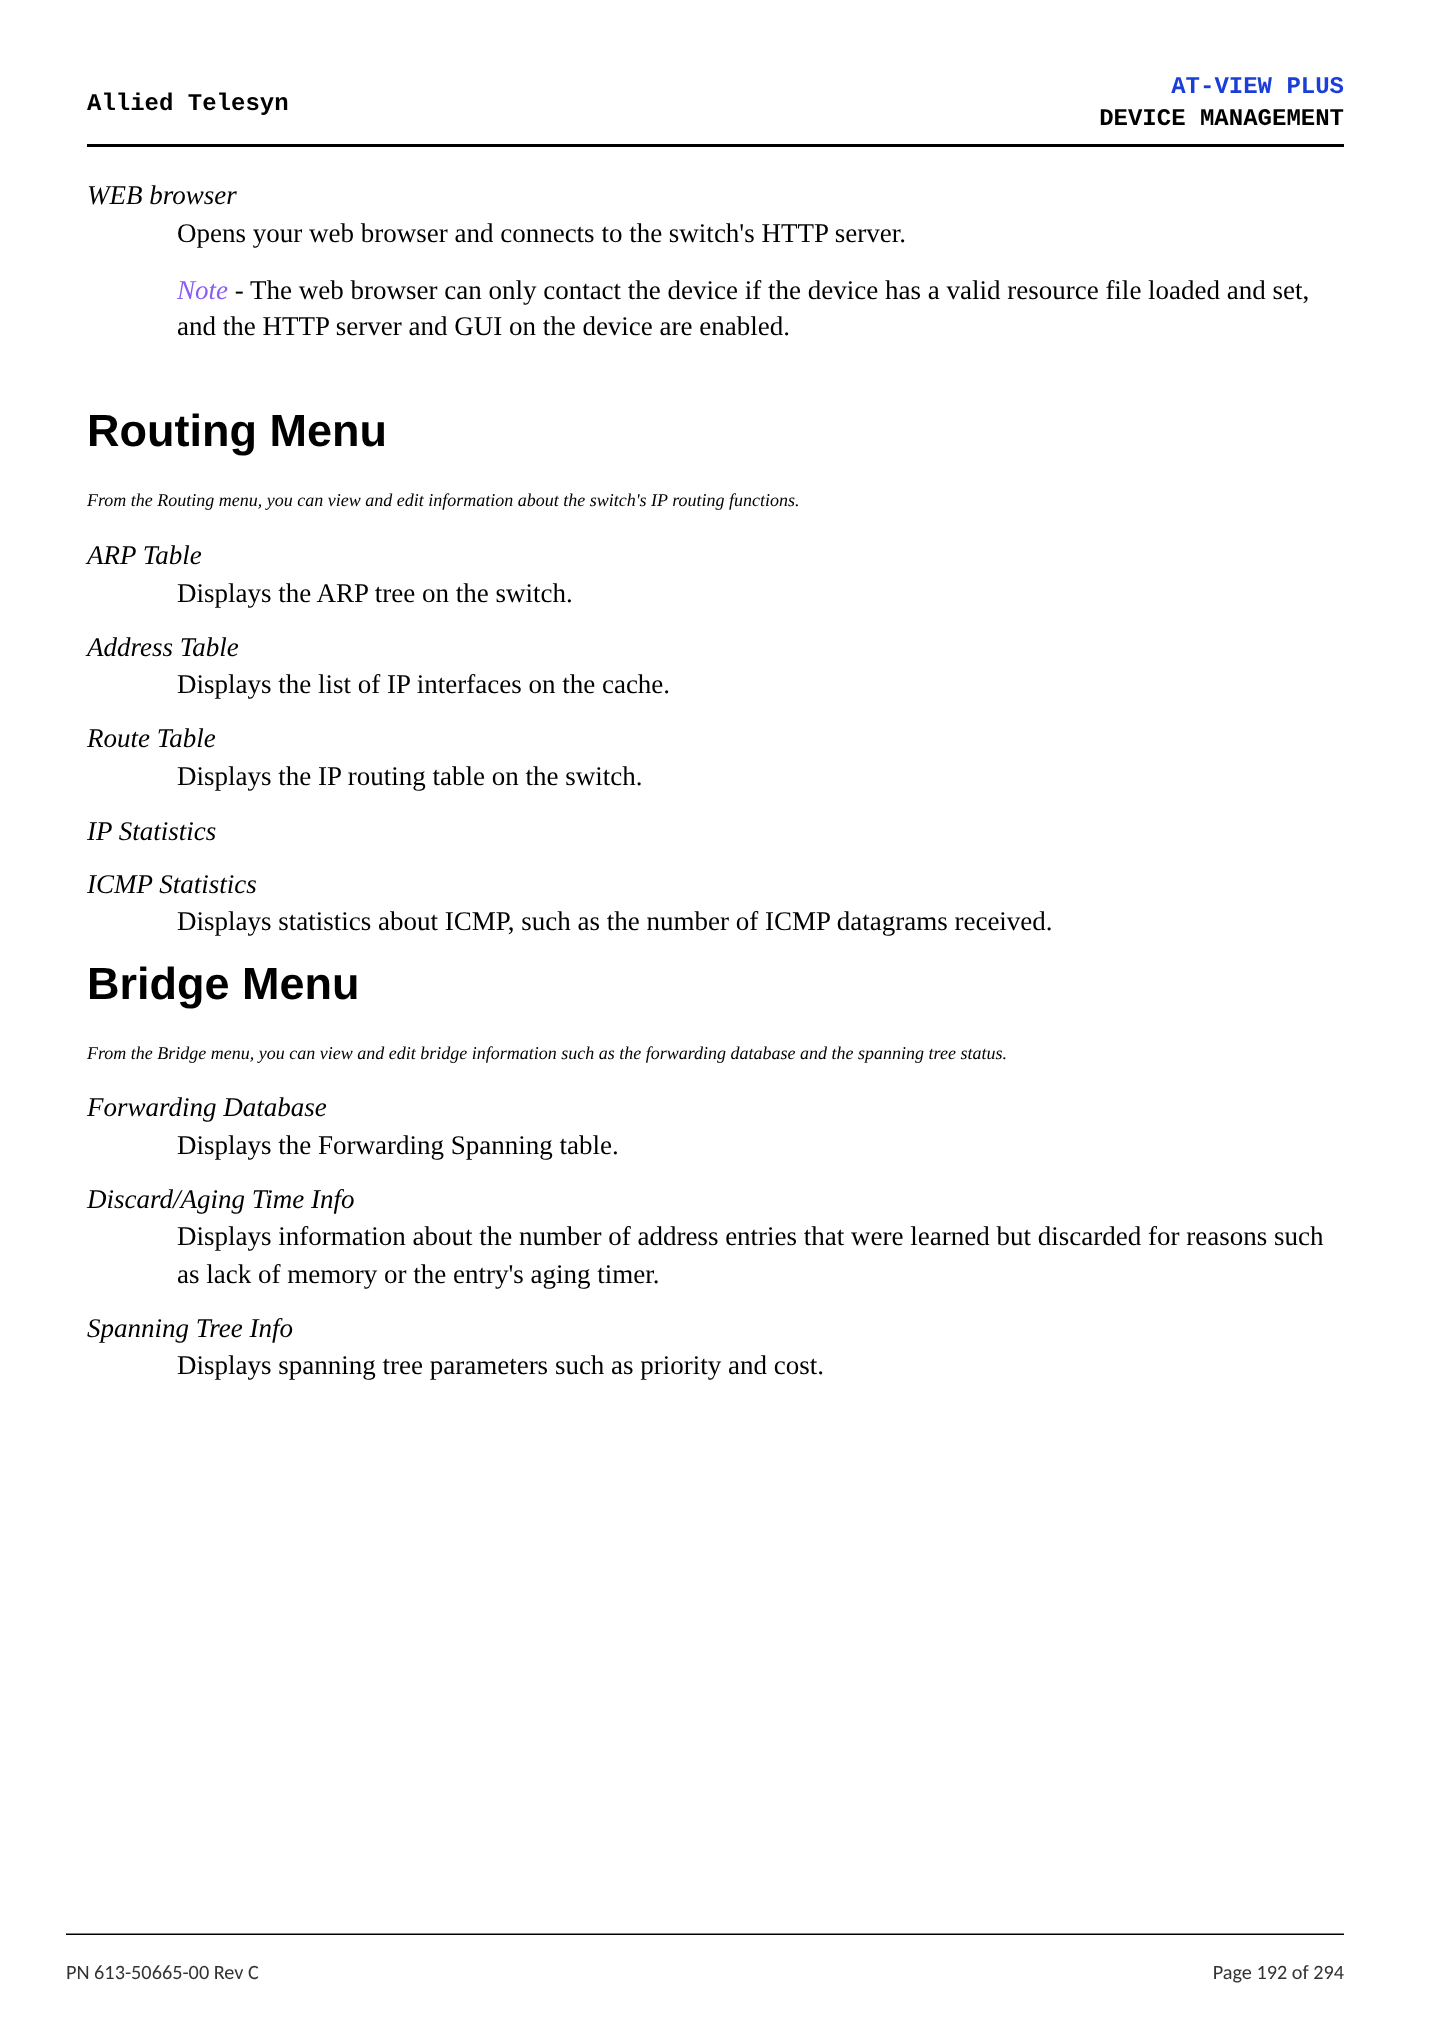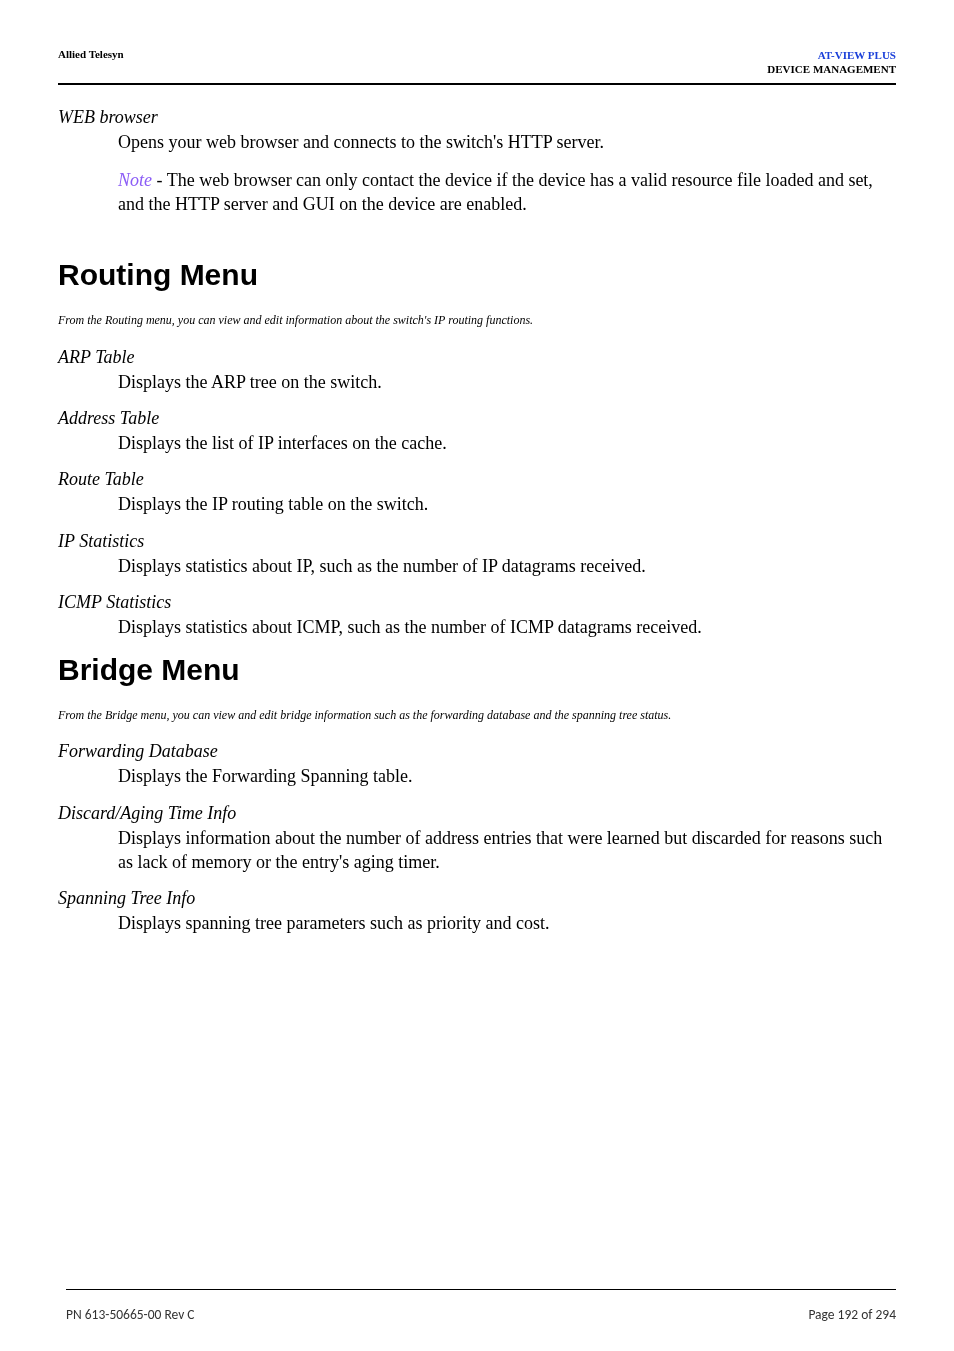--- a/index.html
+++ b/index.html
@@ -12,24 +12,24 @@
   }
   .page {
     padding: 48px 58px 28px 58px;
     box-sizing: border-box;
     min-height: 1351px;
     position: relative;
   }
   .header-row {
     display: flex;
     justify-content: space-between;
-    align-items: flex-start;
-    font-family: Liberation Serif, serif;
+    align-items: center;
+    font-family: Liberation Mono, monospace;
     font-weight: bold;
-    font-size: 11px;
+    font-size: 16px;
     padding-bottom: 6px;
   }
   .header-left {
     color: #000;
   }
   .header-right {
     text-align: right;
     line-height: 1.3;
   }
   .hr-top {
@@ -78,21 +78,21 @@
     font-style: italic;
   }
   .note-word {
     color: #8b5cf6;
     font-style: italic;
     font-weight: normal;
   }
   .footer {
     position: absolute;
     bottom: 28px;
-    left: 66px;
+    left: 44px;
     right: 58px;
   }
   .footer-row {
     display: flex;
     justify-content: space-between;
     font-family: Calibri, Arial, sans-serif;
     font-size: 13.5px;
     color: #333;
     margin-top: 16px;
   }
@@ -133,21 +133,20 @@
   <div class="section-block">
     <div class="subhead">Address Table</div>
     <div class="bodytext indent">Displays the list of IP interfaces on the cache.</div>
   </div>
   <div class="section-block">
     <div class="subhead">Route Table</div>
     <div class="bodytext indent">Displays the IP routing table on the switch.</div>
   </div>
   <div class="section-block">
     <div class="subhead">IP Statistics</div>
-    <div class="bodytext indent">Displays statistics about IP, such as the number of IP datagrams received.</div>
   </div>
   <div class="section-block">
     <div class="subhead">ICMP Statistics</div>
     <div class="bodytext indent">Displays statistics about ICMP, such as the number of ICMP datagrams received.</div>
   </div>
 
   <h2 class="big small-gap">Bridge Menu</h2>
   <div class="intro">From the Bridge menu, you can view and edit bridge information such as the forwarding database and the spanning tree status.</div>
 
   <div class="section-block">

